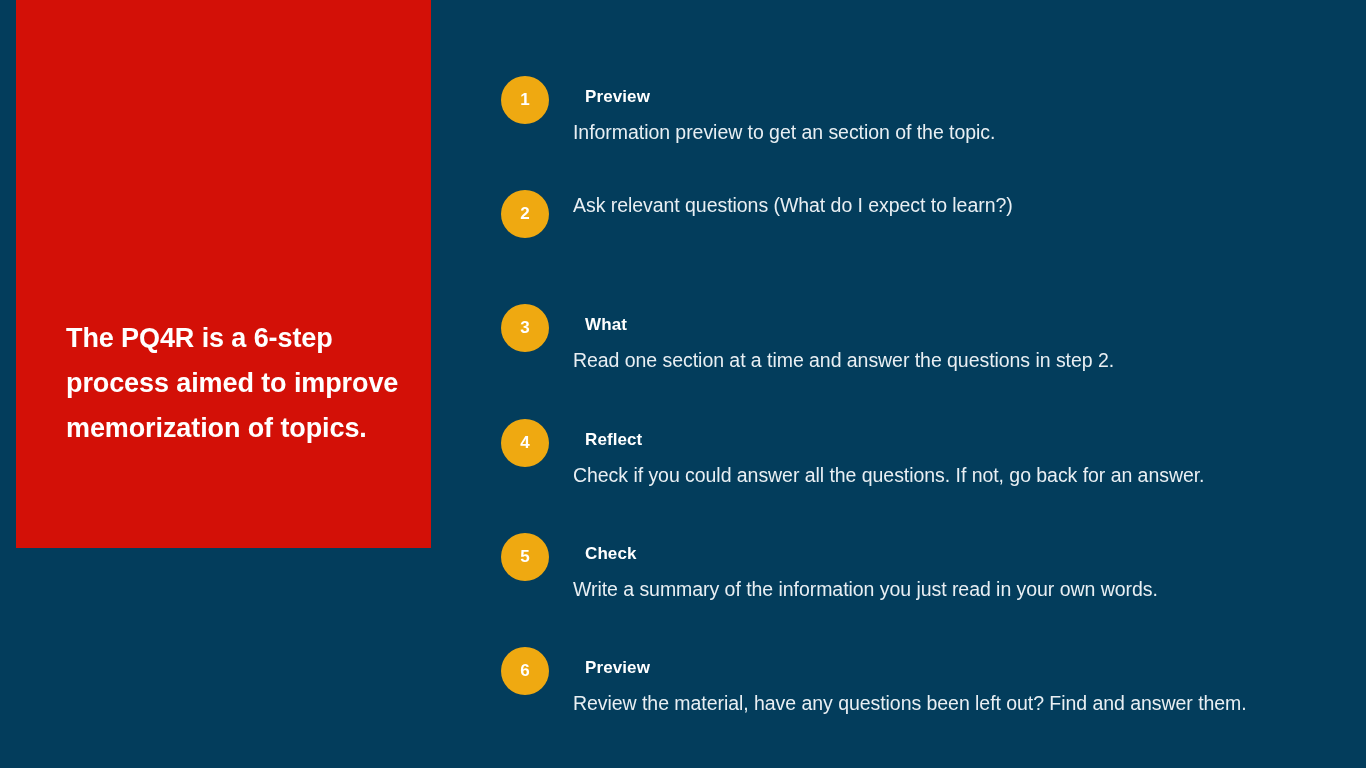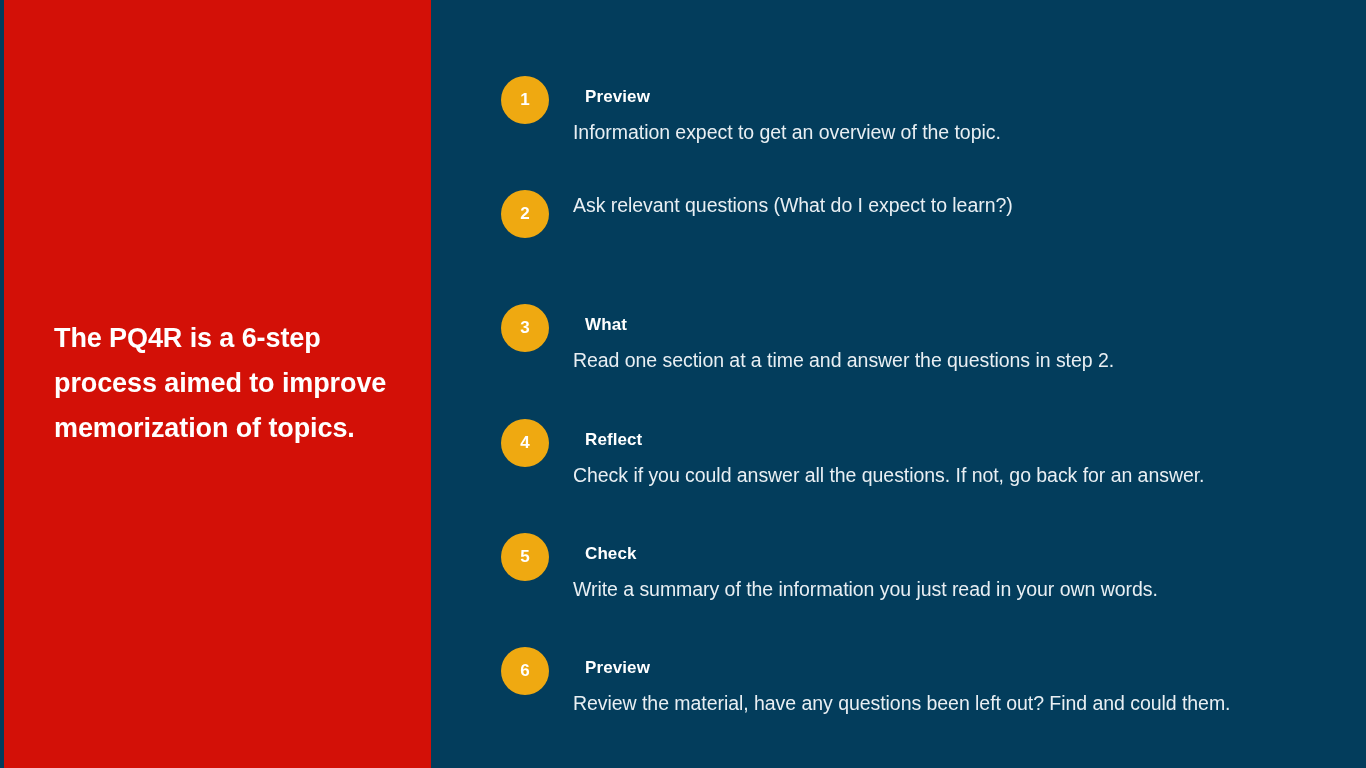--- a/index.html
+++ b/index.html
@@ -16,24 +16,24 @@
   #slide {
     position: relative;
     width: 1366px;
     height: 768px;
     background: #033d5c;
     display: flex;
   }
   
   #left-panel {
     position: absolute;
-    left: 4px;
+    left: 16px;
     top: 0;
     width: 431px;
-    height: 768px;
+    height: 548px;
     background: #d31007;
     box-sizing: border-box;
   }
   #headline {
     position: absolute;
     left: 50px;
     top: 316px;
     width: 372px;
     margin: 0;
     color: #ffffff;
@@ -113,21 +113,21 @@
 
   <div id="right-panel">
     <div id="steps-list">
 
       <div class="step-row">
         <div class="step-badge">
           <span>1</span>
         </div>
         <div class="step-text">
           <p class="step-title">Preview</p>
-          <p class="step-desc">Information expect to get an overview of the topic.</p>
+          <p class="step-desc">Information preview to get an section of the topic.</p>
         </div>
       </div>
 
       <div class="step-row">
         <div class="step-badge">
           <span>2</span>
         </div>
         <div class="step-text">
           <p class="step-desc">Ask relevant questions (What do I expect to learn?)</p>
         </div>
@@ -162,20 +162,20 @@
           <p class="step-desc">Write a summary of the information you just read in your own words.</p>
         </div>
       </div>
 
       <div class="step-row">
         <div class="step-badge">
           <span>6</span>
         </div>
         <div class="step-text">
           <p class="step-title">Preview</p>
-          <p class="step-desc">Review the material, have any questions been left out? Find and could them.</p>
+          <p class="step-desc">Review the material, have any questions been left out? Find and answer them.</p>
         </div>
       </div>
 
     </div>
   </div>
 
 </div>
 
 </body></html>

